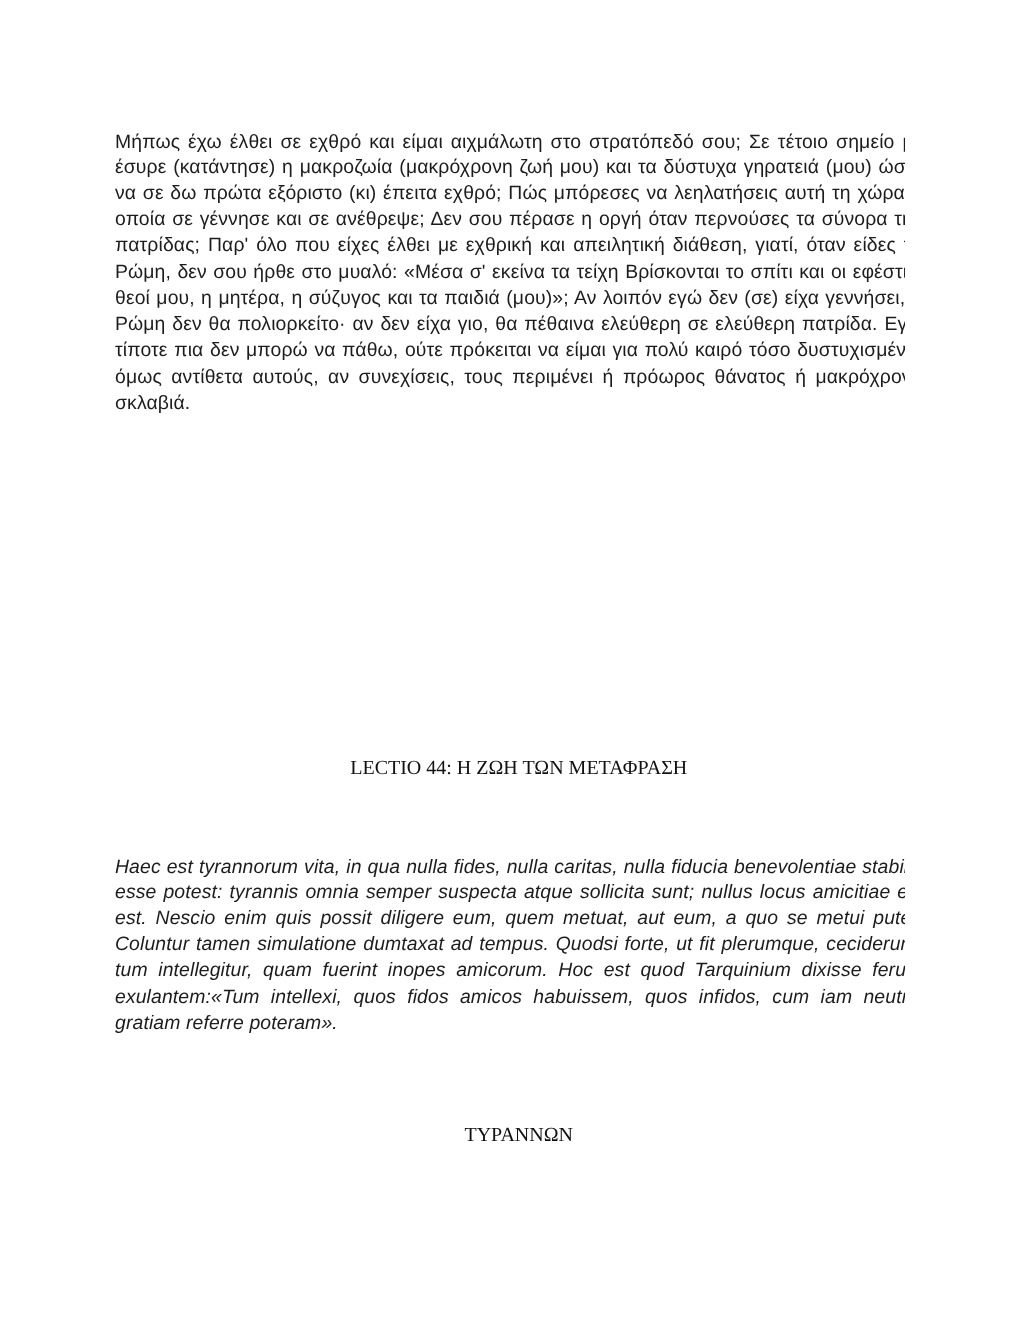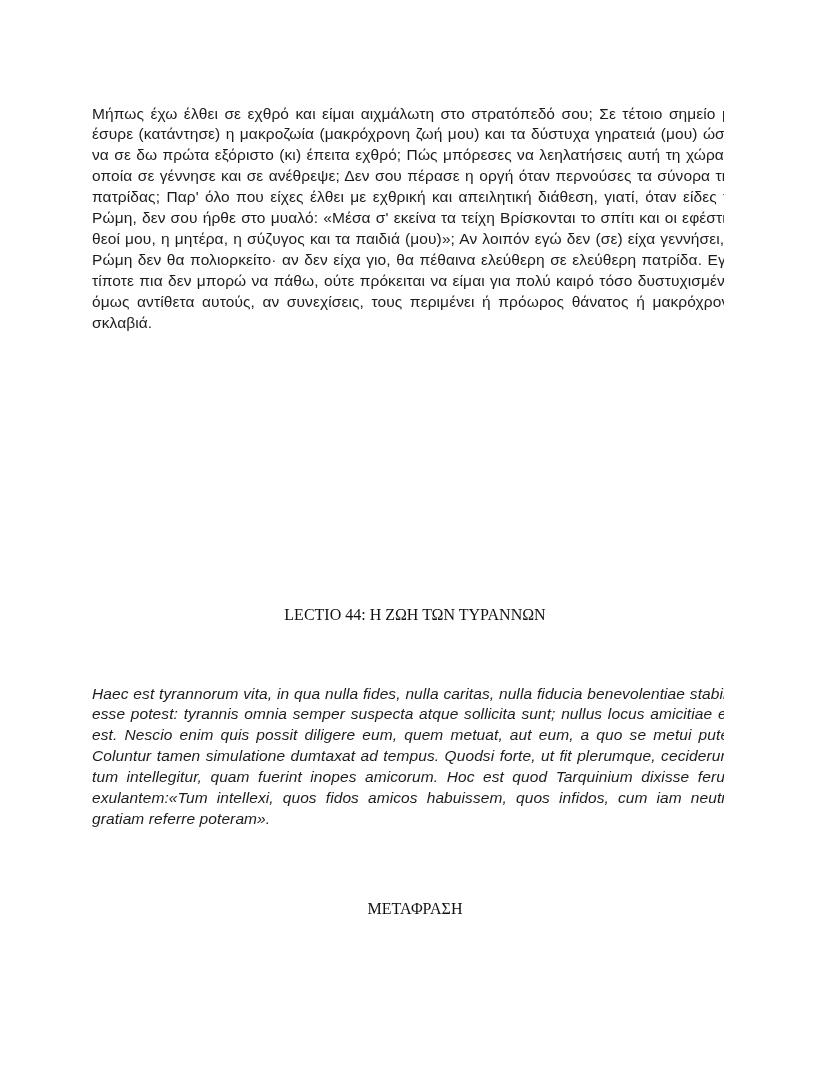--- a/index.html
+++ b/index.html
@@ -49,19 +49,19 @@
     top: 900px;
   }
 </style>
 </head>
 <body>
 
 <div class="page">
 
   <p class="body-paragraph paragraph-greek">Μήπως έχω έλθει σε εχθρό και είμαι αιχμάλωτη στο στρατόπεδό σου; Σε τέτοιο σημείο με έσυρε (κατάντησε) η μακροζωία (μακρόχρονη ζωή μου) και τα δύστυχα γηρατειά (μου) ώστε να σε δω πρώτα εξόριστο (κι) έπειτα εχθρό; Πώς μπόρεσες να λεηλατήσεις αυτή τη χώρα η οποία σε γέννησε και σε ανέθρεψε; Δεν σου πέρασε η οργή όταν περνούσες τα σύνορα της πατρίδας; Παρ' όλο που είχες έλθει με εχθρική και απειλητική διάθεση, γιατί, όταν είδες τη Ρώμη, δεν σου ήρθε στο μυαλό: «Μέσα σ' εκείνα τα τείχη Βρίσκονται το σπίτι και οι εφέστιοι θεοί μου, η μητέρα, η σύζυγος και τα παιδιά (μου)»; Αν λοιπόν εγώ δεν (σε) είχα γεννήσει, η Ρώμη δεν θα πολιορκείτο· αν δεν είχα γιο, θα πέθαινα ελεύθερη σε ελεύθερη πατρίδα. Εγώ τίποτε πια δεν μπορώ να πάθω, ούτε πρόκειται να είμαι για πολύ καιρό τόσο δυστυχισμένη: όμως αντίθετα αυτούς, αν συνεχίσεις, τους περιμένει ή πρόωρος θάνατος ή μακρόχρονη σκλαβιά.</p>
 
-  <div class="centered-heading heading-lectio">LECTIO 44: Η ΖΩΗ ΤΩΝ ΤΥΡΑΝΝΩΝ</div>
+  <div class="centered-heading heading-lectio">LECTIO 44: Η ΖΩΗ ΤΩΝ ΜΕΤΑΦΡΑΣΗ</div>
 
   <p class="body-paragraph paragraph-latin">Haec est tyrannorum vita, in qua nulla fides, nulla caritas, nulla fiducia benevolentiae stabilis esse potest: tyrannis omnia semper suspecta atque sollicita sunt; nullus locus amicitiae eis est. Nescio enim quis possit diligere eum, quem metuat, aut eum, a quo se metui putet. Coluntur tamen simulatione dumtaxat ad tempus. Quodsi forte, ut fit plerumque, ceciderunt, tum intellegitur, quam fuerint inopes amicorum. Hoc est quod Tarquinium dixisse ferunt exulantem:«Tum intellexi, quos fidos amicos habuissem, quos infidos, cum iam neutris gratiam referre poteram».</p>
 
-  <div class="centered-heading heading-metafrasi">ΜΕΤΑΦΡΑΣΗ</div>
+  <div class="centered-heading heading-metafrasi">ΤΥΡΑΝΝΩΝ</div>
 
 </div>
 
 </body></html>

